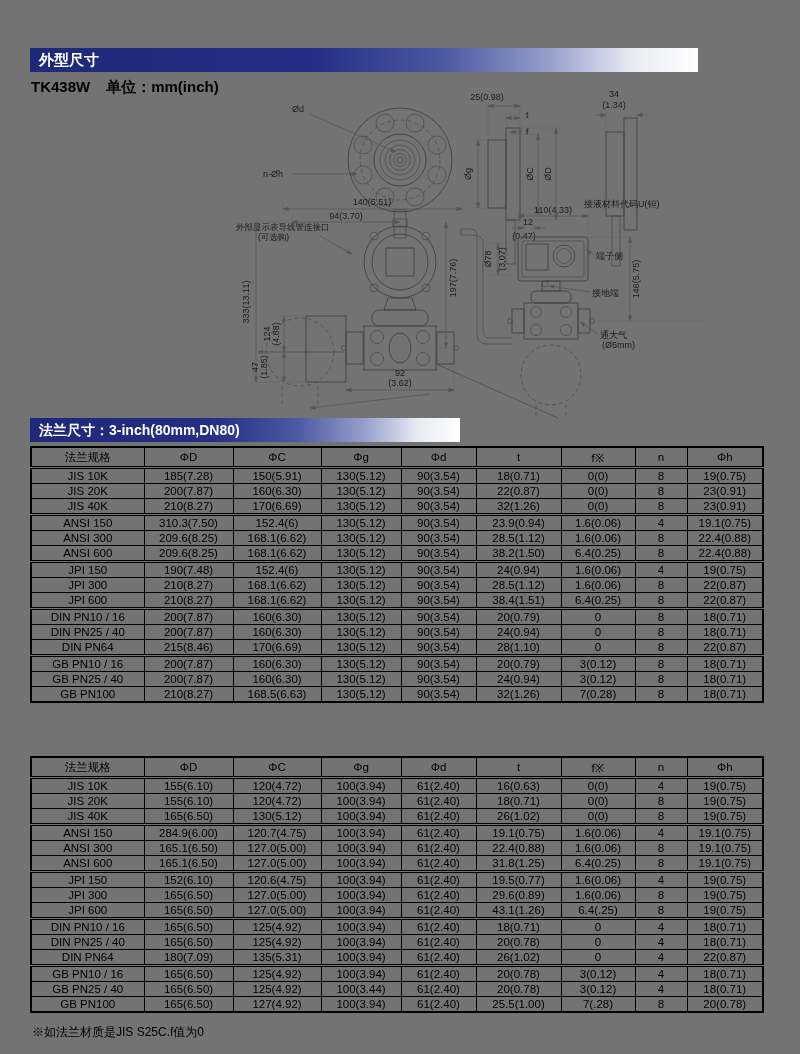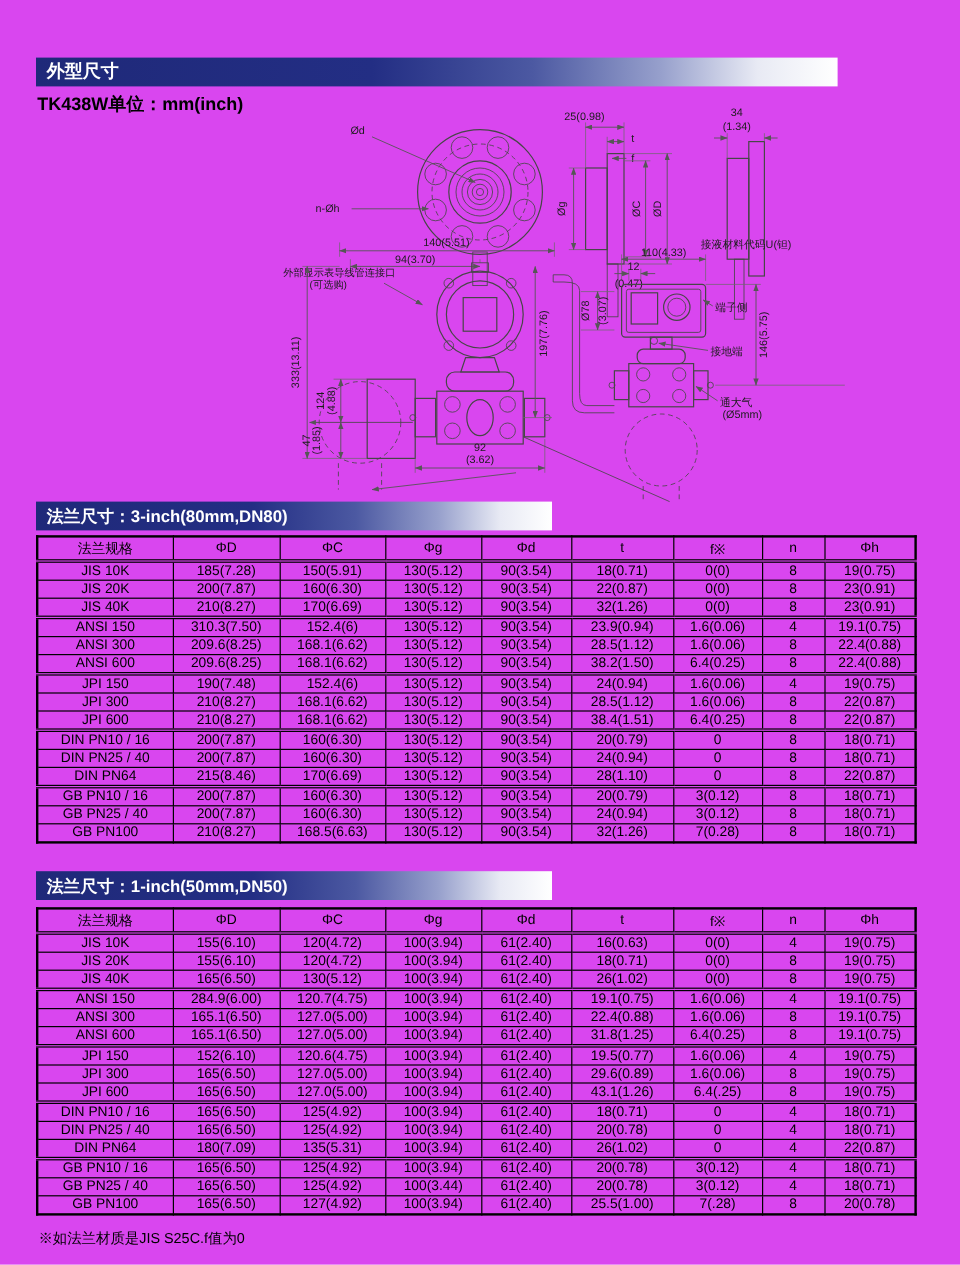--- a/index.html
+++ b/index.html
@@ -1,25 +1,25 @@
 <!DOCTYPE html>
 <html><head>
 <meta charset="utf-8">
 <style>
   html,body{margin:0;padding:0;background:#ffffff;}
-  .page{position:relative;width:800px;height:1054px;background:#d946ef;overflow:hidden;
+  .page{position:relative;width:800px;height:1054px;background:#737373;overflow:hidden;
         font-family:"Liberation Sans",sans-serif;color:#111;}
   .banner{position:absolute;left:30px;height:24px;color:#fff;font-weight:bold;
         line-height:24px;padding-left:9px;box-sizing:border-box;
         background:linear-gradient(90deg,#1f2979 0%,#232e84 42%,#4c59a2 62%,#97a0cc 78%,#e8eaf4 90%,#ffffff 100%);}
   #banner-top{top:48px;width:668px;font-size:15px;}
   #banner-t1{top:418px;width:430px;font-size:14px;}
   #banner-t2{top:726px;width:430px;font-size:14px;}
   .model-line{position:absolute;left:31px;top:78px;font-size:15px;font-weight:bold;color:#000;}
-  .model-line .units{text-align:right;}
+  .model-line .units{margin-left:16px;text-align:right;}
   svg.drawing{position:absolute;left:0;top:88px;}
   .ol{fill:none;stroke:#474747;stroke-width:1;}
   .thin{stroke-width:.7;}
   .dash{stroke-dasharray:4 3;}
   .dimline{stroke:#565656;stroke-width:.75;fill:none;}
   .ext{stroke:#6a6a6a;stroke-width:.6;fill:none;}
   .dim{font-size:9px;fill:#1c1c1c;}
   .cjk{font-size:9px;fill:#1c1c1c;}
   table.spec{position:absolute;left:30px;width:600px;border-collapse:collapse;table-layout:fixed;
         font-size:11.5px;text-align:center;color:#000;border:2px solid #000;}
@@ -420,23 +420,20 @@
           <td>130(5.12)</td>
           <td>90(3.54)</td>
           <td>32(1.26)</td>
           <td>7(0.28)</td>
           <td>8</td>
           <td>18(0.71)</td>
         </tr>
       </tbody>
     </table>
 
-  <div class="banner" id="banner-t2">
-    <span>法兰尺寸：1-inch(50mm,DN50)</span>
-  </div>
 
   <table class="spec" id="table-1">
     <colgroup>
       <col style="width:113px">
         <col style="width:89px">
         <col style="width:88px">
       <col style="width:80px">
         <col style="width:75px">
         <col style="width:85px">
       <col style="width:74px">

